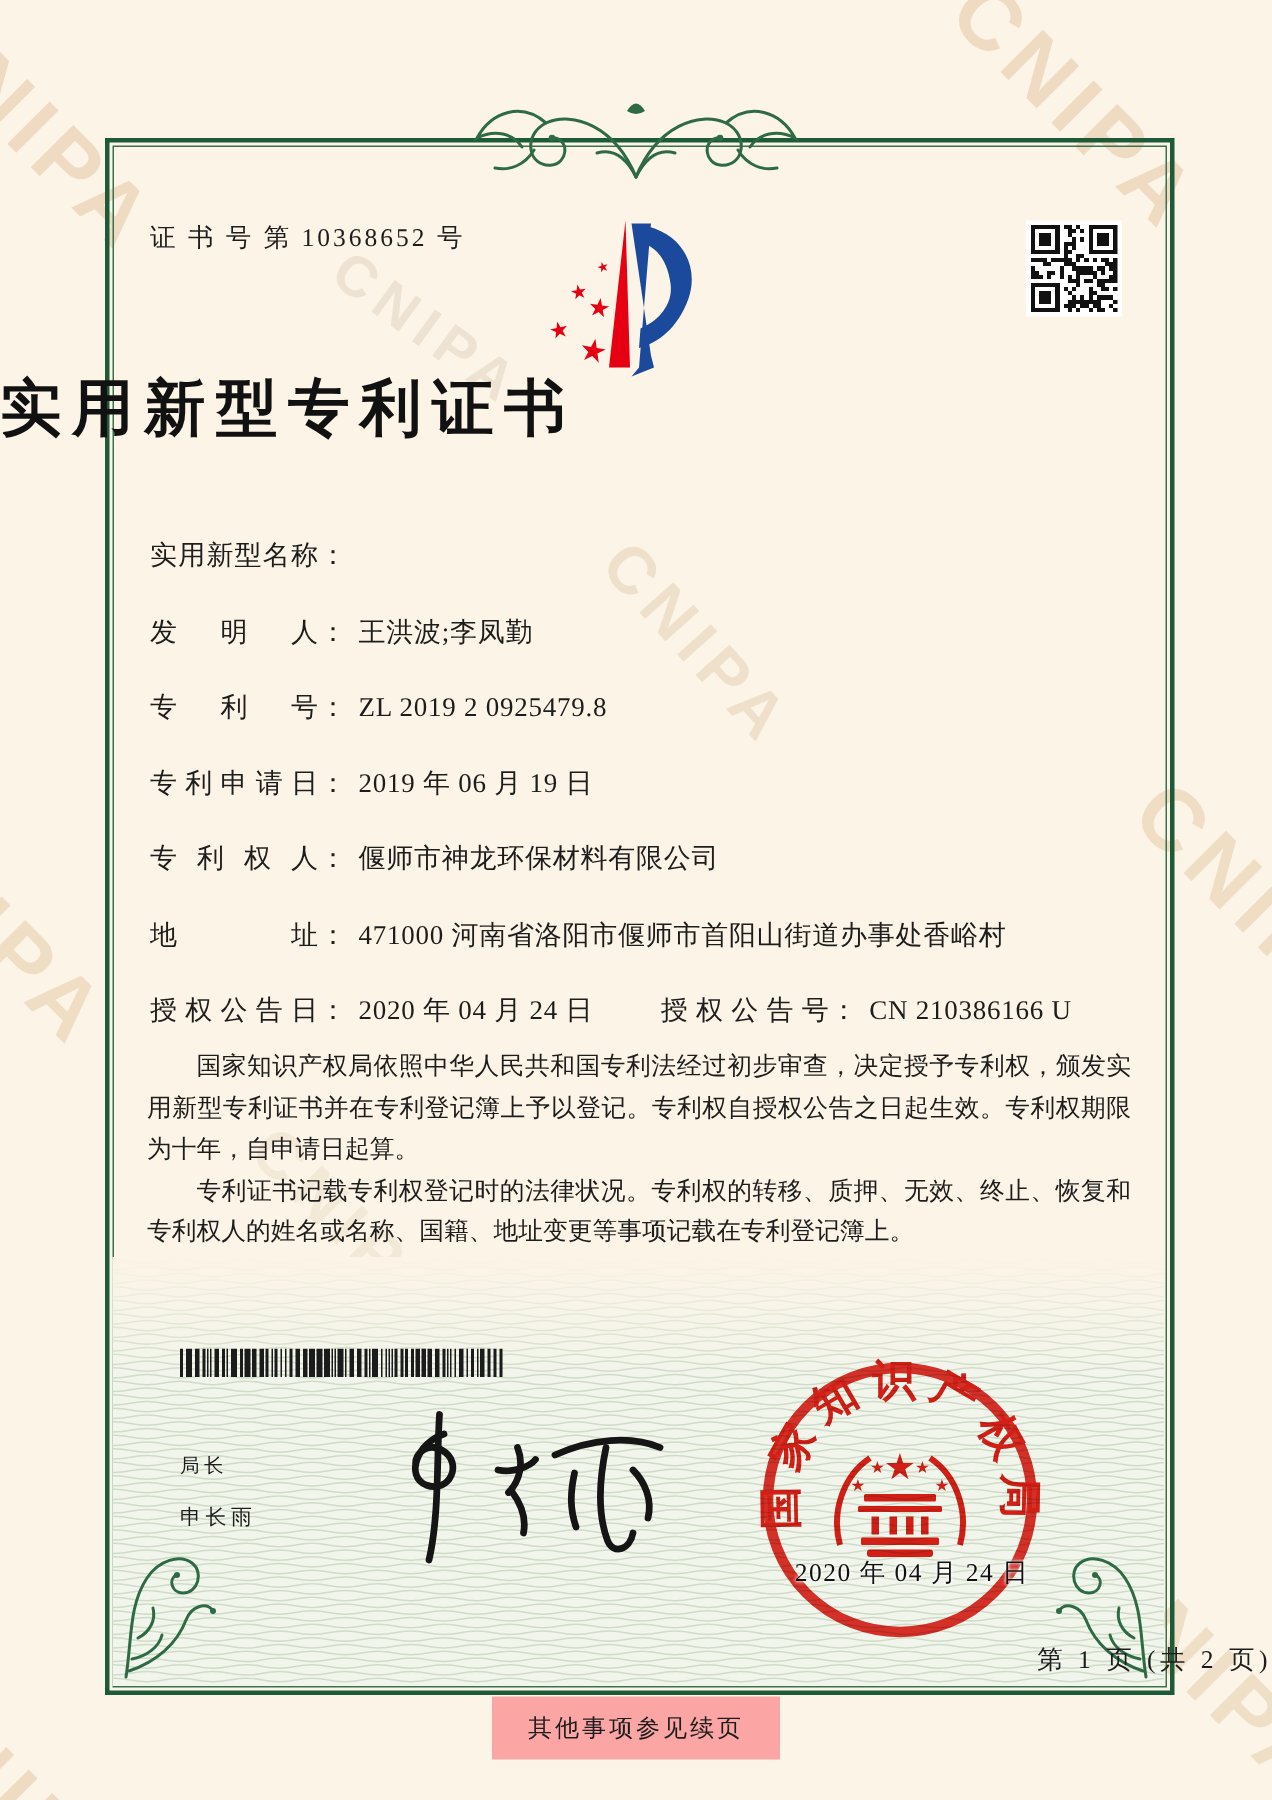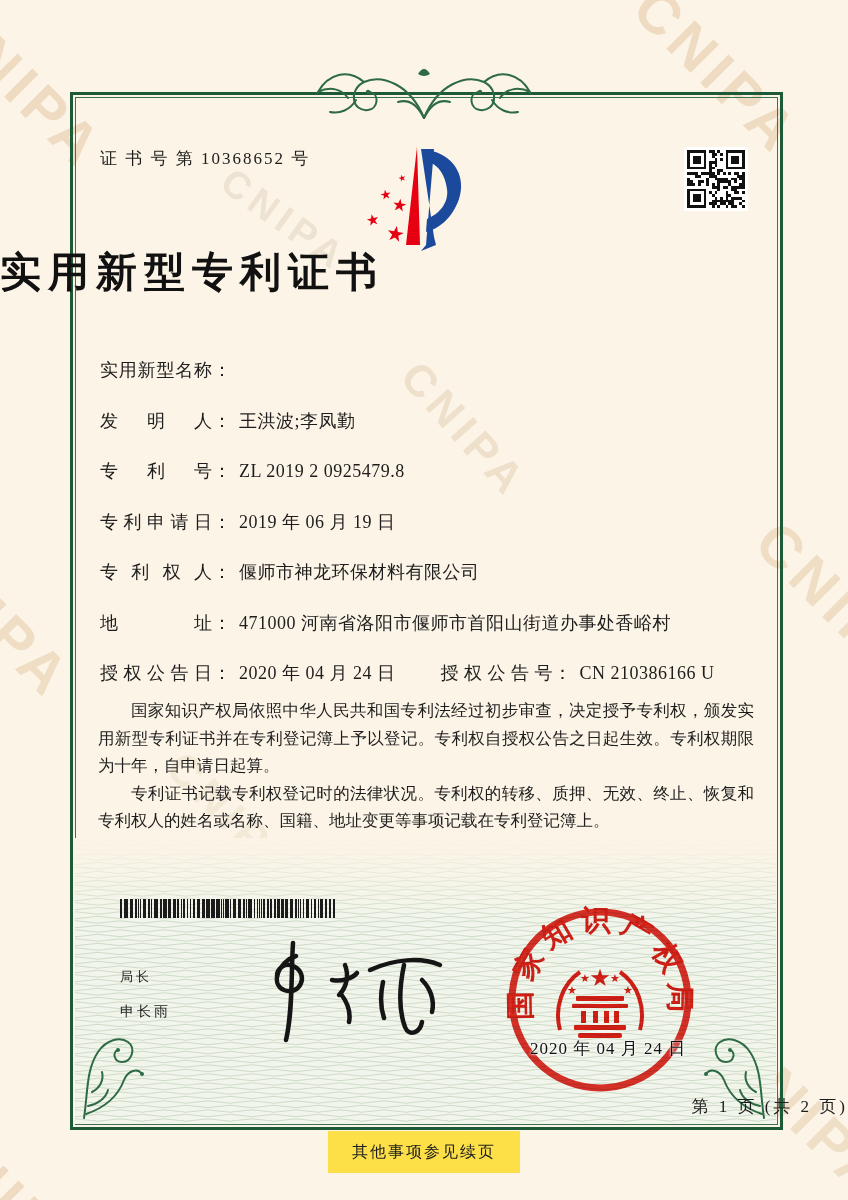--- a/index.html
+++ b/index.html
@@ -55,21 +55,21 @@
   .director-name{position:absolute; left:120px; top:1003px; font-size:14px; letter-spacing:3px; z-index:3;}
   .signature{position:absolute; left:252px; top:938px; width:205px; height:108px; z-index:3;}
   .seal{position:absolute; left:504px; top:904px; width:192px; height:192px; z-index:3; mix-blend-mode:multiply;}
   .seal-date{
     position:absolute; left:520px; top:1037px; width:176px; text-align:center;
     font-size:17px; letter-spacing:1px; color:#111; z-index:4;
     text-shadow:0 0 3px #fff,0 0 2px #fff;
   }
   .page-number{position:absolute; left:0; top:1095px; width:100%; text-align:right; font-size:17px; letter-spacing:3px; z-index:3;}
   .note-box{
-    position:absolute; left:328px; top:1131px; width:192px; height:42px; background:#fde047;
+    position:absolute; left:328px; top:1131px; width:192px; height:42px; background:#fca5a5;
     display:flex; align-items:center; justify-content:center; font-size:16px; letter-spacing:2px; z-index:5;
   }
 </style>
 </head>
 <body>
 
 <div class="page">
 
   <div class="wm" style="left:-28px;top:-12px;font-size:58px;color:rgba(222,189,149,.45);">CNIPA</div>
   <div class="wm" style="left:668px;top:-26px;font-size:58px;color:rgba(222,189,149,.45);">CNIPA</div>

